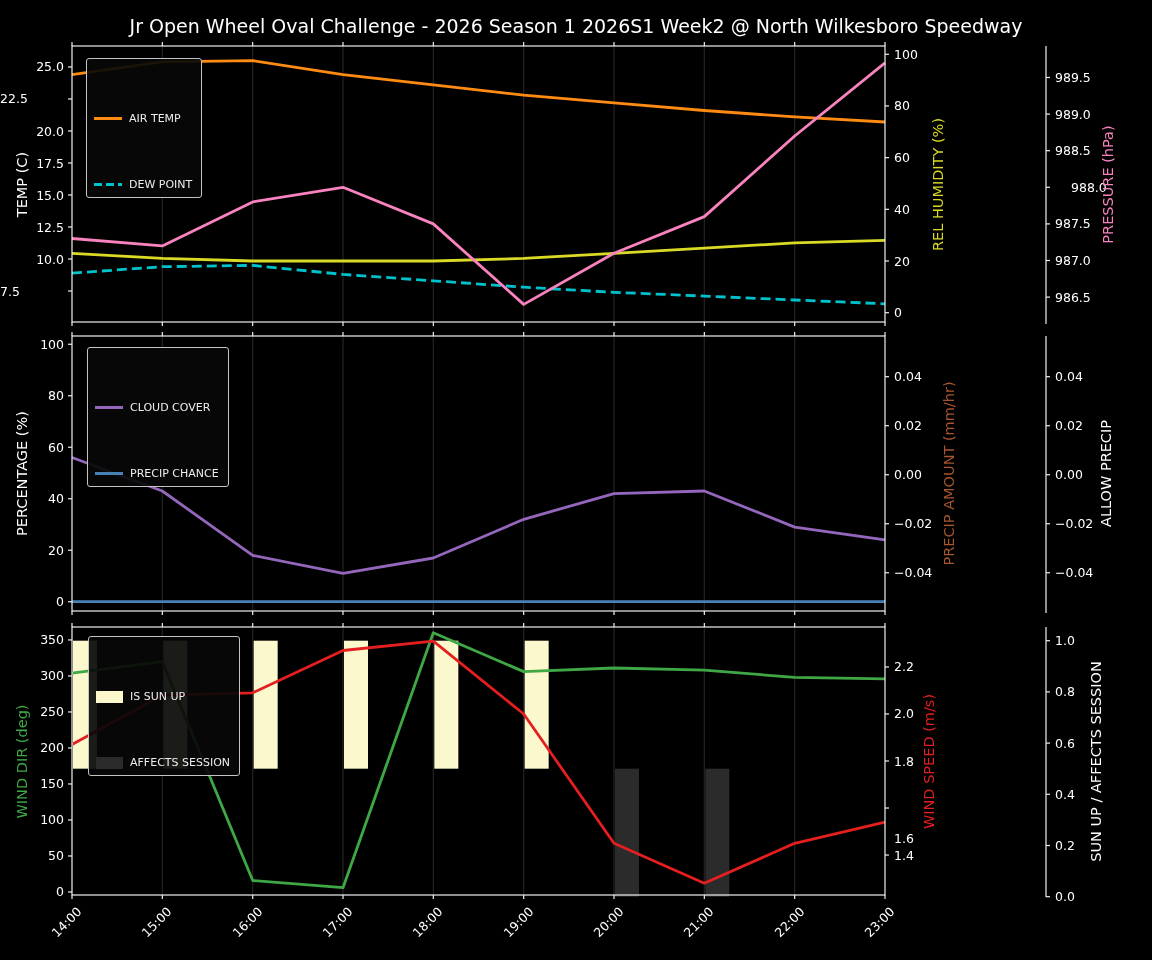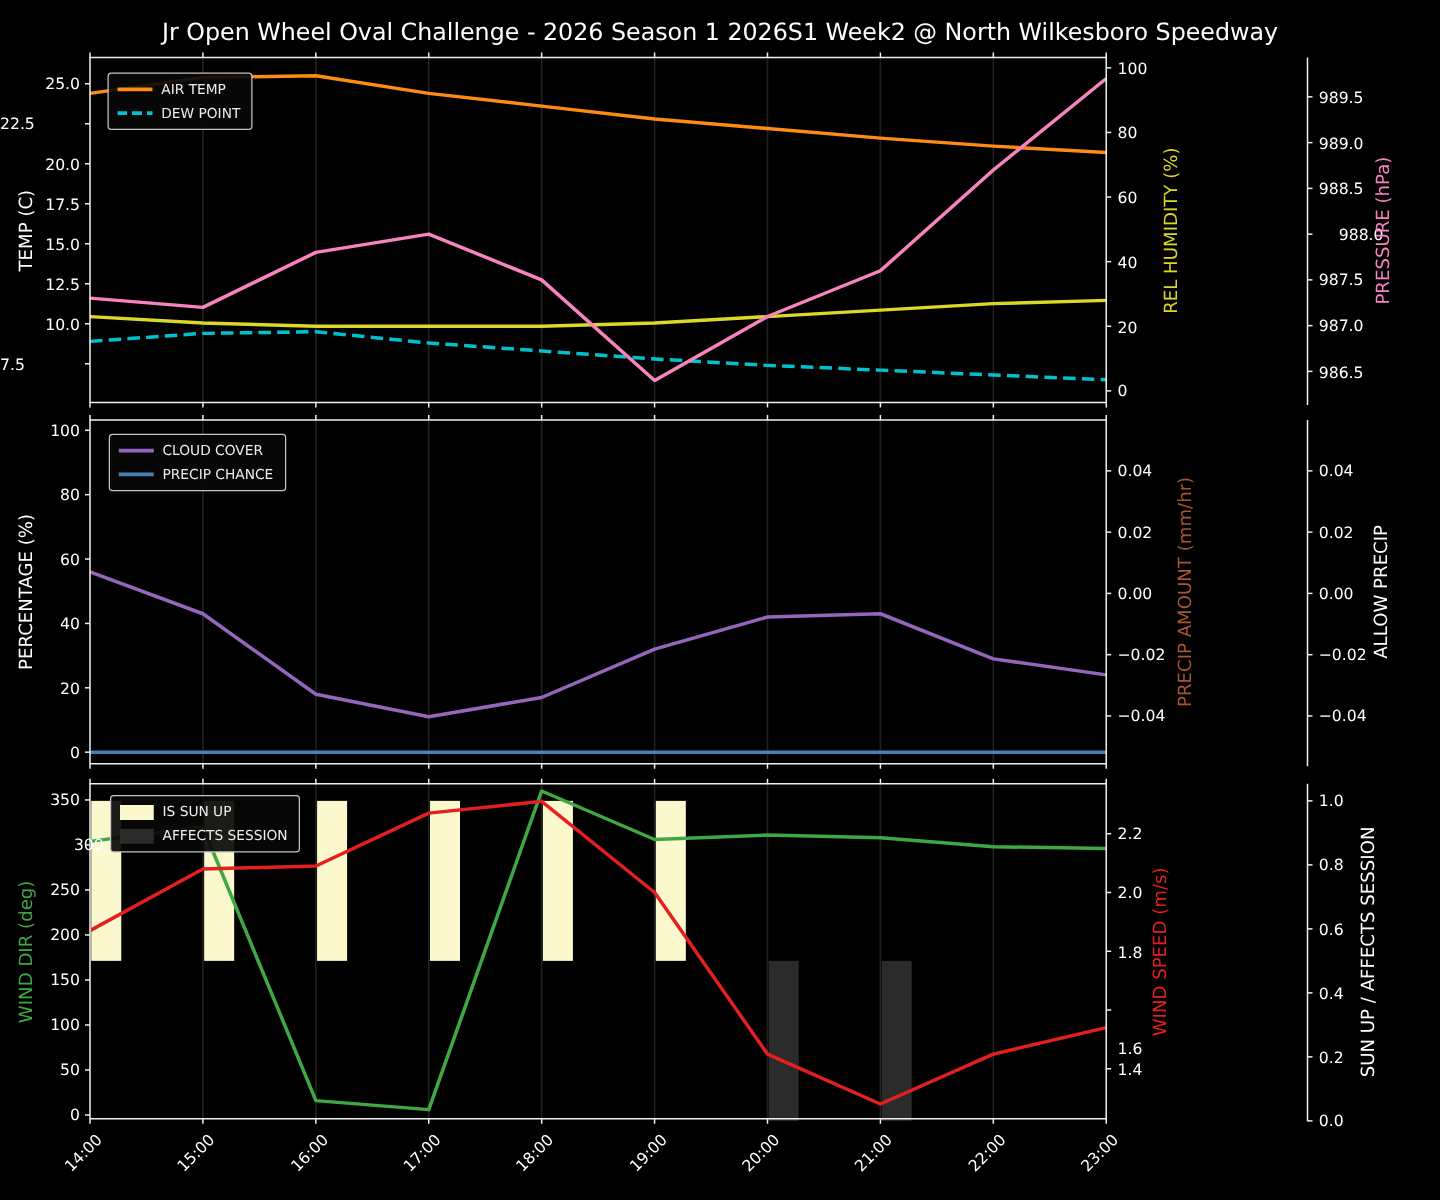--- a/index.html
+++ b/index.html
@@ -10,21 +10,21 @@
              font-size:19px;color:#fff;z-index:2;}
   .ticklabel{position:absolute;font-size:12.5px;color:#fff;height:15px;line-height:15px;z-index:2;}
   .axtitle{position:absolute;width:280px;height:19px;line-height:19px;font-size:14.5px;
            text-align:center;transform:rotate(-90deg);z-index:2;white-space:nowrap;}
   .xlabel{position:absolute;width:46px;font-size:12.5px;color:#fff;text-align:right;
           transform:rotate(-45deg);transform-origin:100% 0;z-index:2;}
   .legend{position:absolute;background:rgba(8,8,8,0.92);border:1px solid #c4c4c4;
           border-radius:3px;padding:6px 9px 6px 7px;display:flex;flex-direction:column;
           gap:6px;z-index:5;}
   .legend-item{display:flex;align-items:center;gap:7px;font-size:11px;color:#ededed;
-               white-space:nowrap;}
+               white-space:nowrap;margin-top:47px;}
   .sw-line{width:28px;height:3.5px;flex:none;}
   .sw-patch{width:27px;height:12px;flex:none;}
 </style>
 </head>
 <body>
 
 <div id="app">
   <svg id="plots" width="1152" height="960">
       <g>
         <line x1="162.33333333333331" y1="46" x2="162.33333333333331" y2="322" stroke="#212121" stroke-width="1.3"></line>
@@ -272,21 +272,21 @@
     <div class="ticklabel" style="top: 467.225px; left: 1055px; width: 72px;">0.00</div>
     <div class="ticklabel" style="top: 418.206px; left: 1055px; width: 72px;">0.02</div>
     <div class="ticklabel" style="top: 369.186px; left: 1055px; width: 72px;">0.04</div>
     <div class="axtitle" style="color: rgb(255, 255, 255); left: 966px; top: 464px;">ALLOW PRECIP</div>
     <div class="ticklabel" style="top: 884.476px; left: 0px; width: 64px; text-align: right;">0</div>
     <div class="ticklabel" style="top: 848.474px; left: 0px; width: 64px; text-align: right;">50</div>
     <div class="ticklabel" style="top: 812.472px; left: 0px; width: 64px; text-align: right;">100</div>
     <div class="ticklabel" style="top: 776.469px; left: 0px; width: 64px; text-align: right;">150</div>
     <div class="ticklabel" style="top: 740.467px; left: 0px; width: 64px; text-align: right;">200</div>
     <div class="ticklabel" style="top: 704.465px; left: 0px; width: 64px; text-align: right;">250</div>
-    <div class="ticklabel" style="top: 668.463px; left: 0px; width: 64px; text-align: right; padding-left: 19px;">300</div>
+    <div class="ticklabel" style="top: 668.463px; left: 0px; width: 64px; text-align: right;">300</div>
     <div class="ticklabel" style="top: 632.461px; left: 0px; width: 64px; text-align: right;">350</div>
     <div class="axtitle" style="color: rgb(63, 168, 69); left: -118px; top: 751.5px;">WIND DIR (deg)</div>
     <div class="ticklabel" style="top: 847.535px; left: 894px; width: 72px;">1.4</div>
     <div class="ticklabel" style="top: 800.518px; left: 894px; width: 72px; margin-top: 30px;">1.6</div>
     <div class="ticklabel" style="top: 753.5px; left: 894px; width: 72px;">1.8</div>
     <div class="ticklabel" style="top: 706.482px; left: 894px; width: 72px;">2.0</div>
     <div class="ticklabel" style="top: 659.465px; left: 894px; width: 72px;">2.2</div>
     <div class="axtitle" style="color: rgb(228, 31, 31); left: 789px; top: 751.5px;">WIND SPEED (m/s)</div>
     <div class="ticklabel" style="top: 889.19px; left: 1055px; width: 72px;">0.0</div>
     <div class="ticklabel" style="top: 837.991px; left: 1055px; width: 72px;">0.2</div>

